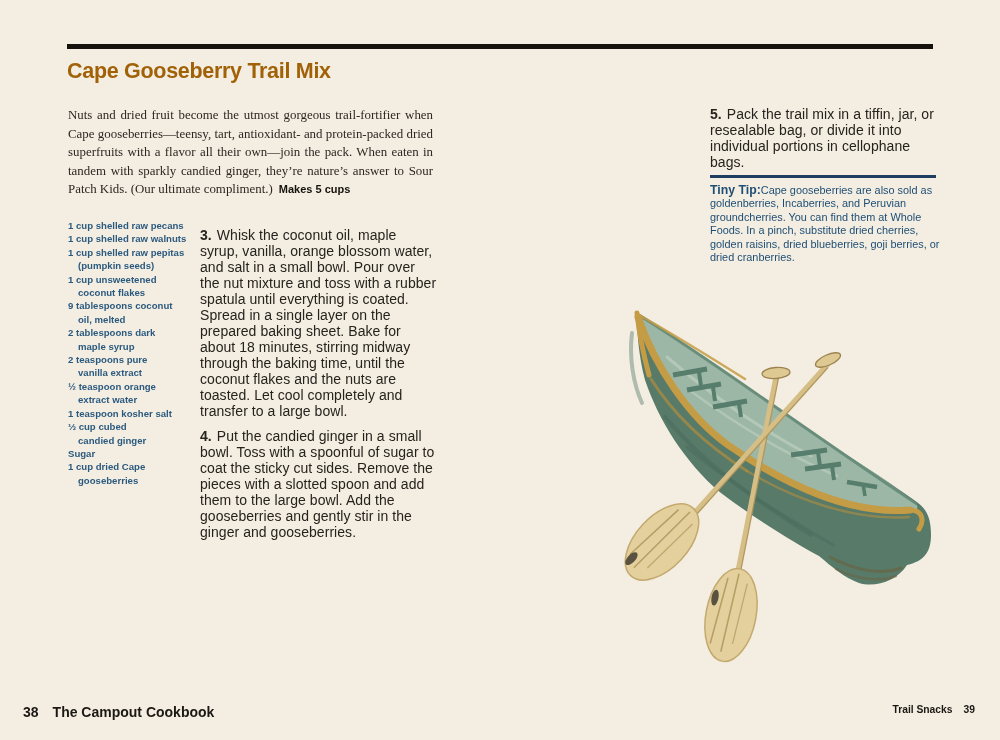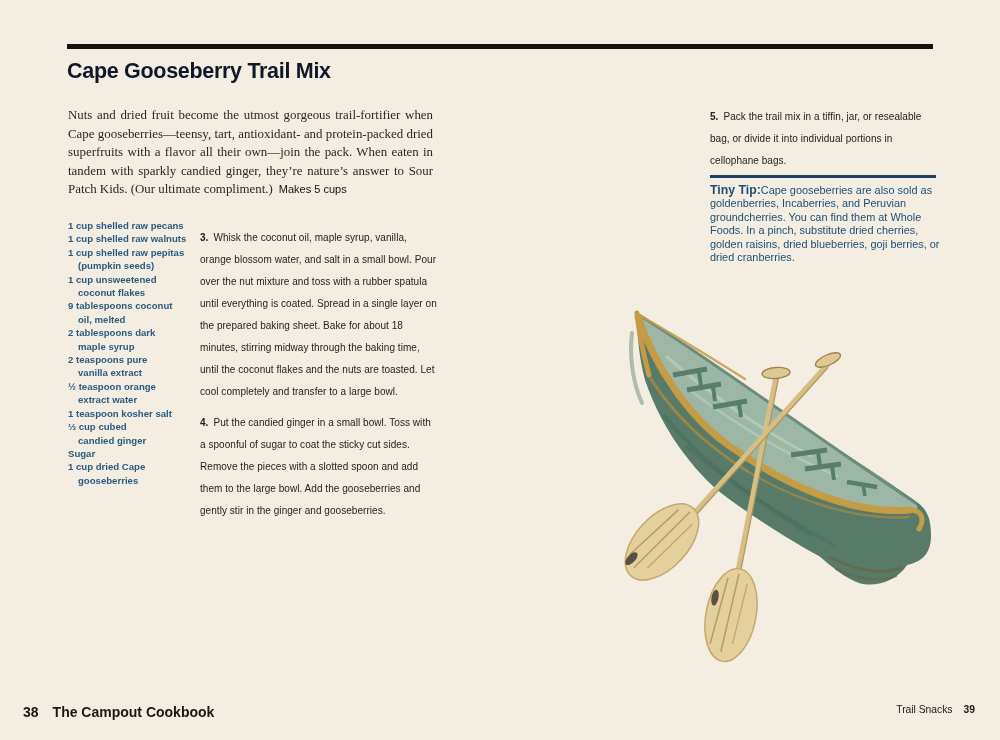--- a/index.html
+++ b/index.html
@@ -4,56 +4,56 @@
 <style>
   html,body{margin:0;padding:0;background:#e8e2d6;}
   .page{
     position:relative;width:1000px;height:740px;margin:0 auto;
     background:#f4eee2;overflow:hidden;
     font-family:"Liberation Sans",sans-serif;color:#221f1b;
   }
   .top-rule{position:absolute;left:67px;top:44px;width:866px;height:5px;background:#15120e;}
   .title{
     position:absolute;left:67px;top:59px;margin:0;
-    font-size:21.5px;font-weight:700;letter-spacing:-0.3px;color:#0f172a;
+    font-size:21.5px;font-weight:700;letter-spacing:-0.3px;color:#a16207;
   }
   .intro{
     position:absolute;left:68px;top:106px;width:365px;margin:0;
     font-family:"Liberation Serif","DejaVu Serif",serif;
     font-size:12.9px;line-height:18.5px;text-align:justify;color:#2c2722;
   }
   .yield{
-    font-family:"Liberation Sans",sans-serif;font-weight:400;
+    font-family:"Liberation Sans",sans-serif;font-weight:700;
     font-size:11px;white-space:nowrap;margin-left:6px;color:#15120e;
   }
   .ingredients{
     position:absolute;left:68px;top:219px;width:140px;
     color:#2b5a7f;font-weight:700;font-size:9.6px;line-height:13.4px;
   }
   .ing-line{white-space:nowrap;}
   .ing-line.cont{padding-left:10px;}
   .steps{position:absolute;left:200px;top:227px;width:237px;}
   .step,.step-right{
-    margin:0 0 9px 0;font-size:10px;line-height:22px;
+    margin:0 0 9px 0;font-size:14px;line-height:16px;
     color:#26231e;letter-spacing:0.05px;
   }
   .step-num{font-weight:700;padding-right:5px;}
   .step-right{position:absolute;left:710px;top:106px;width:232px;}
   .tip-rule{position:absolute;left:710px;top:175px;width:226px;height:3px;background:#1d3e60;}
   .tip{
     position:absolute;left:710px;top:184px;width:232px;margin:0;
     color:#1e4e74;font-size:10.9px;line-height:13.4px;font-weight:500;
   }
   .tip-label{font-weight:700;font-size:12.3px;}
   .canoe{position:absolute;left:595px;top:295px;width:400px;height:380px;}
   .footer-left{position:absolute;left:23px;top:704px;font-size:14px;color:#1b1814;}
   .footer-left .book{font-weight:700;margin-left:14px;}
   .footer-left .num,.footer-right .num{font-weight:700;}
   .footer-right{position:absolute;right:25px;top:704px;font-size:10.3px;color:#1b1814;}
-  .footer-right .section{margin-right:11px;font-weight:400;}
+  .footer-right .section{margin-right:11px;font-weight:700;}
 </style>
 </head>
 <body>
 
 <div class="page">
 
   <div class="top-rule"></div>
 
   <h1 class="title">Cape Gooseberry Trail Mix</h1>
 

